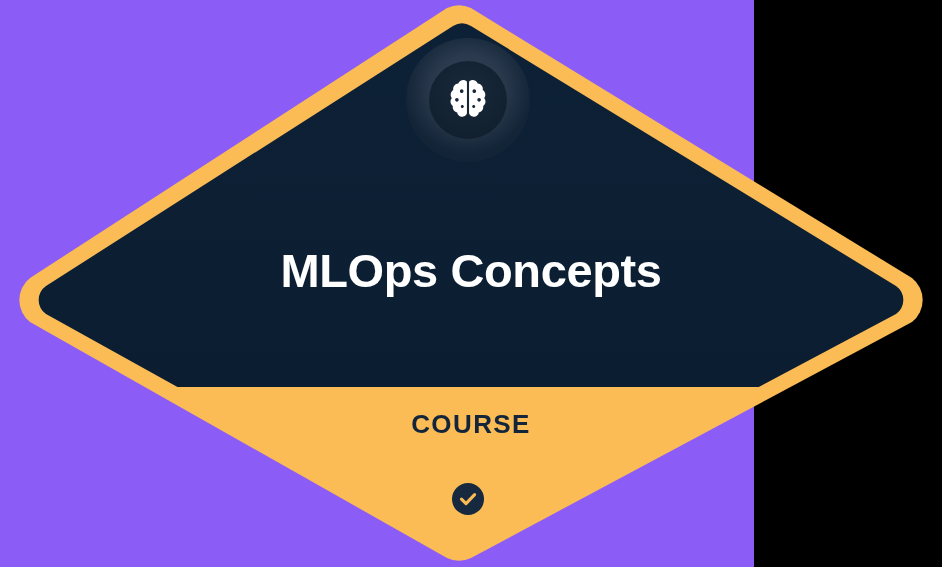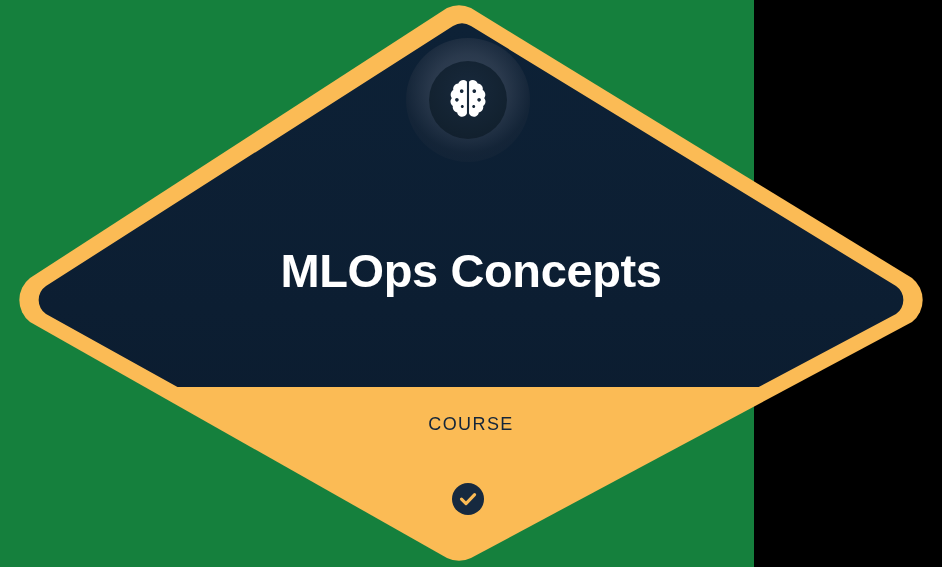--- a/index.html
+++ b/index.html
@@ -13,21 +13,21 @@
     height: 567px;
     overflow: hidden;
     font-family: "Liberation Sans", sans-serif;
     -webkit-font-smoothing: antialiased;
   }
 
   #badge-stage {
     position: relative;
     width: 754px;
     height: 567px;
-    background: #15803d;
+    background: #8b5cf6;
   }
 
   
   #badge-art {
     position: absolute;
     inset: 0;
     width: 942px;
     height: 567px;
     display: block;
   }
@@ -105,22 +105,22 @@
   #status-block {
     position: absolute;
     left: 0;
     top: 407px;
     width: 942px;
     text-align: center;
   }
   #status-block .status-line {
     display: block;
     color: #13253a;
-    font-size: 18px;
-    font-weight: 400;
+    font-size: 26px;
+    font-weight: 700;
     letter-spacing: 1.4px;
     line-height: 35px;
   }
 
   
   #check-badge {
     position: absolute;
     left: 452px;
     top: 483px;
     width: 32px;

